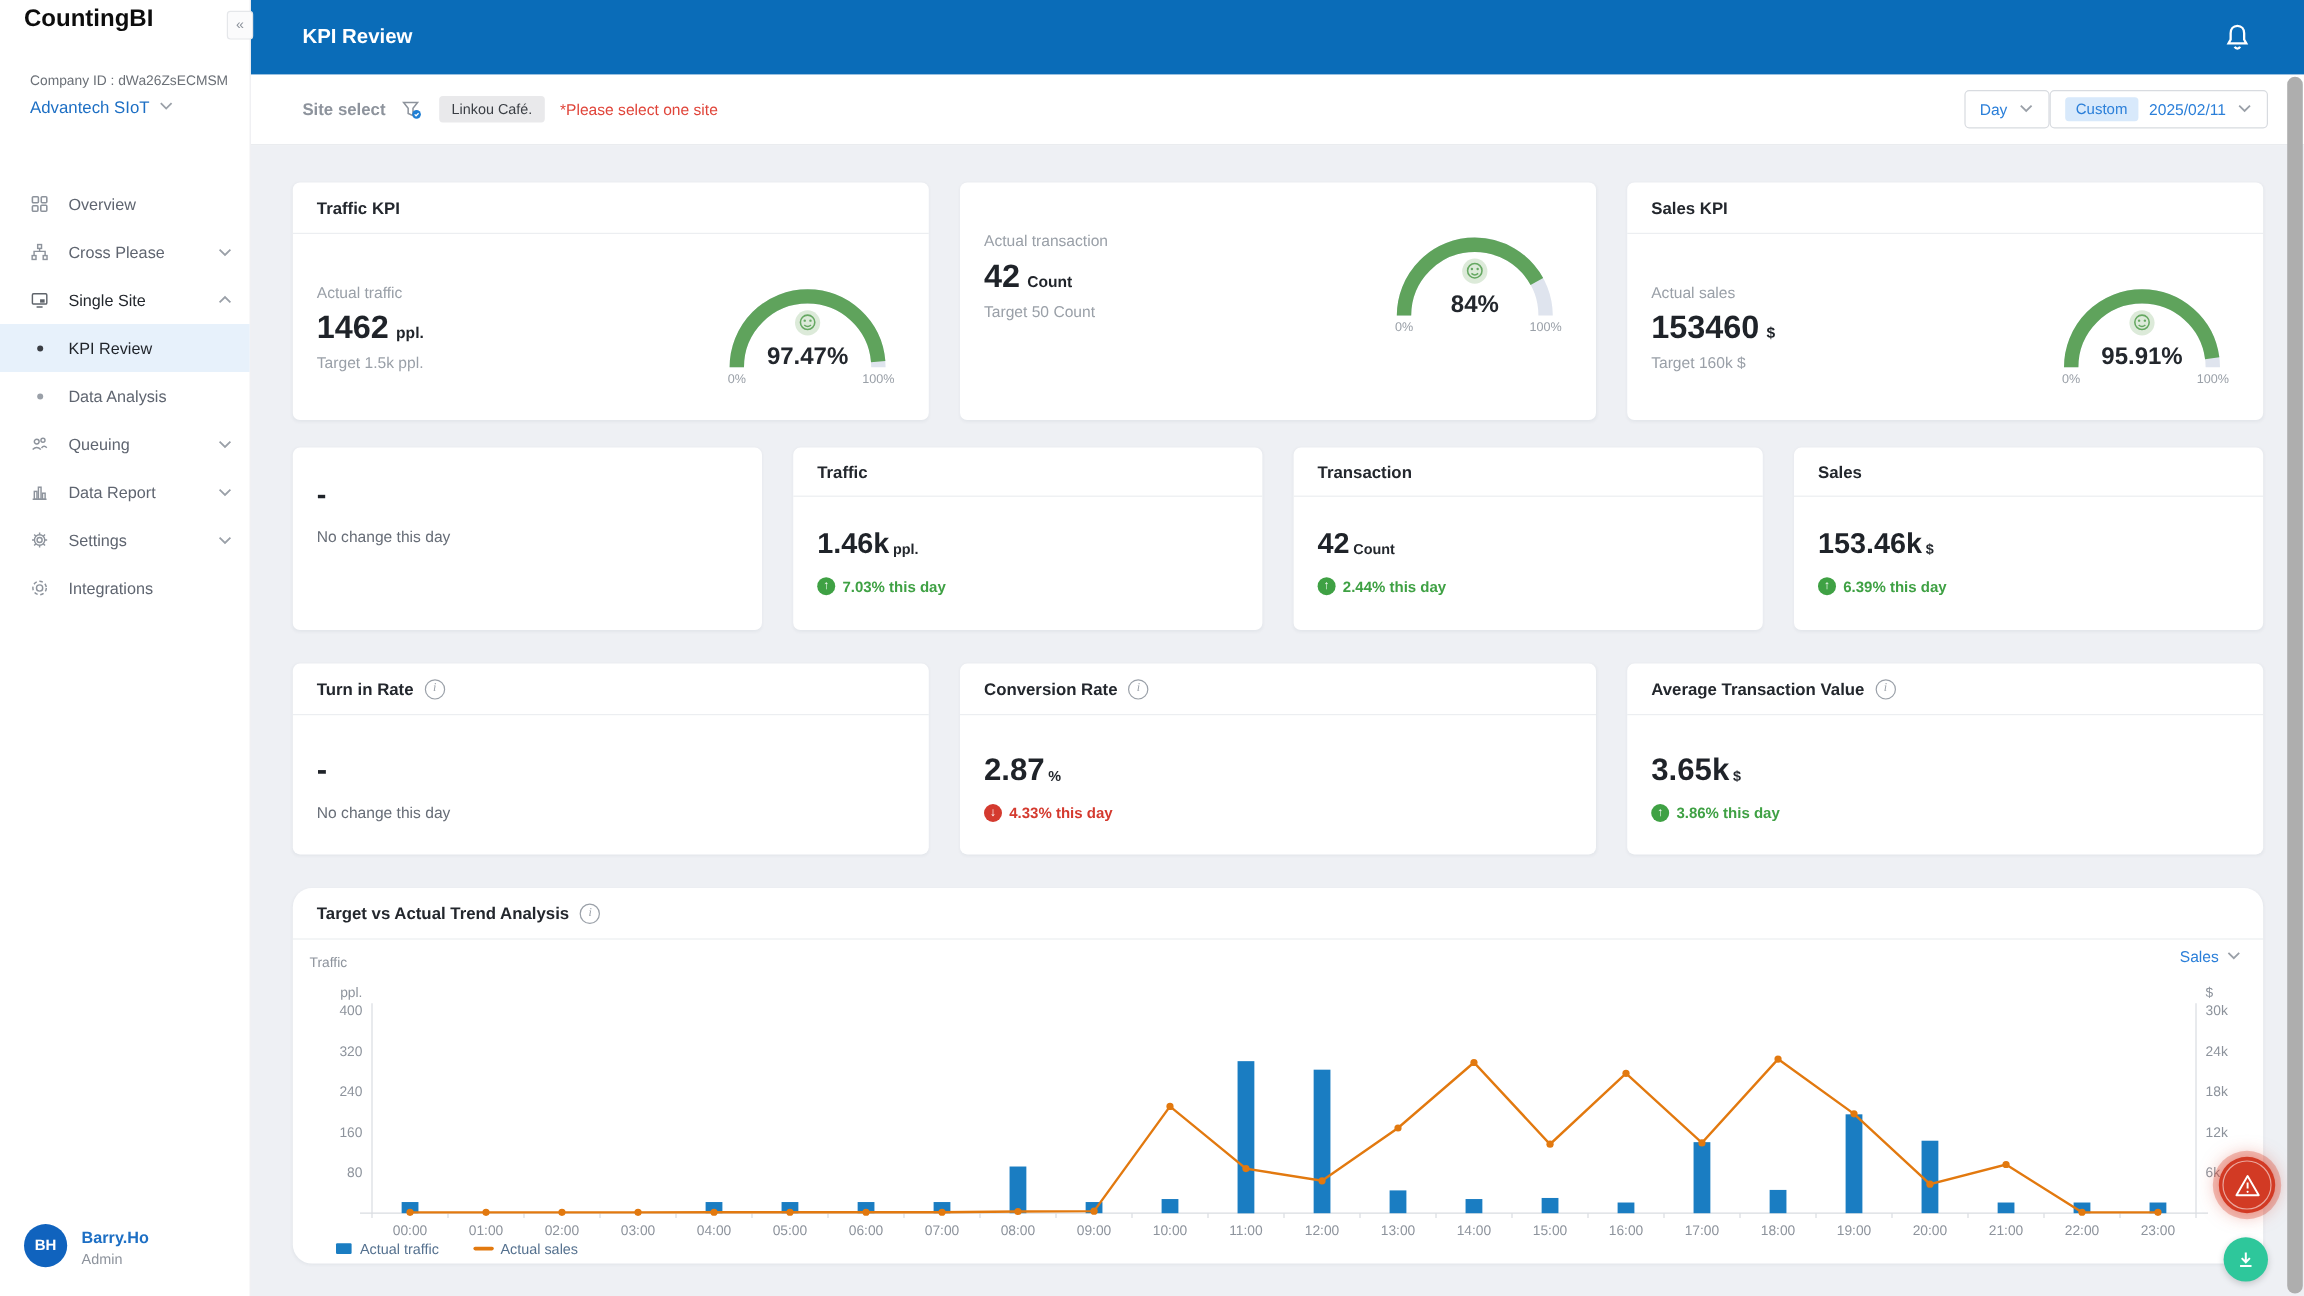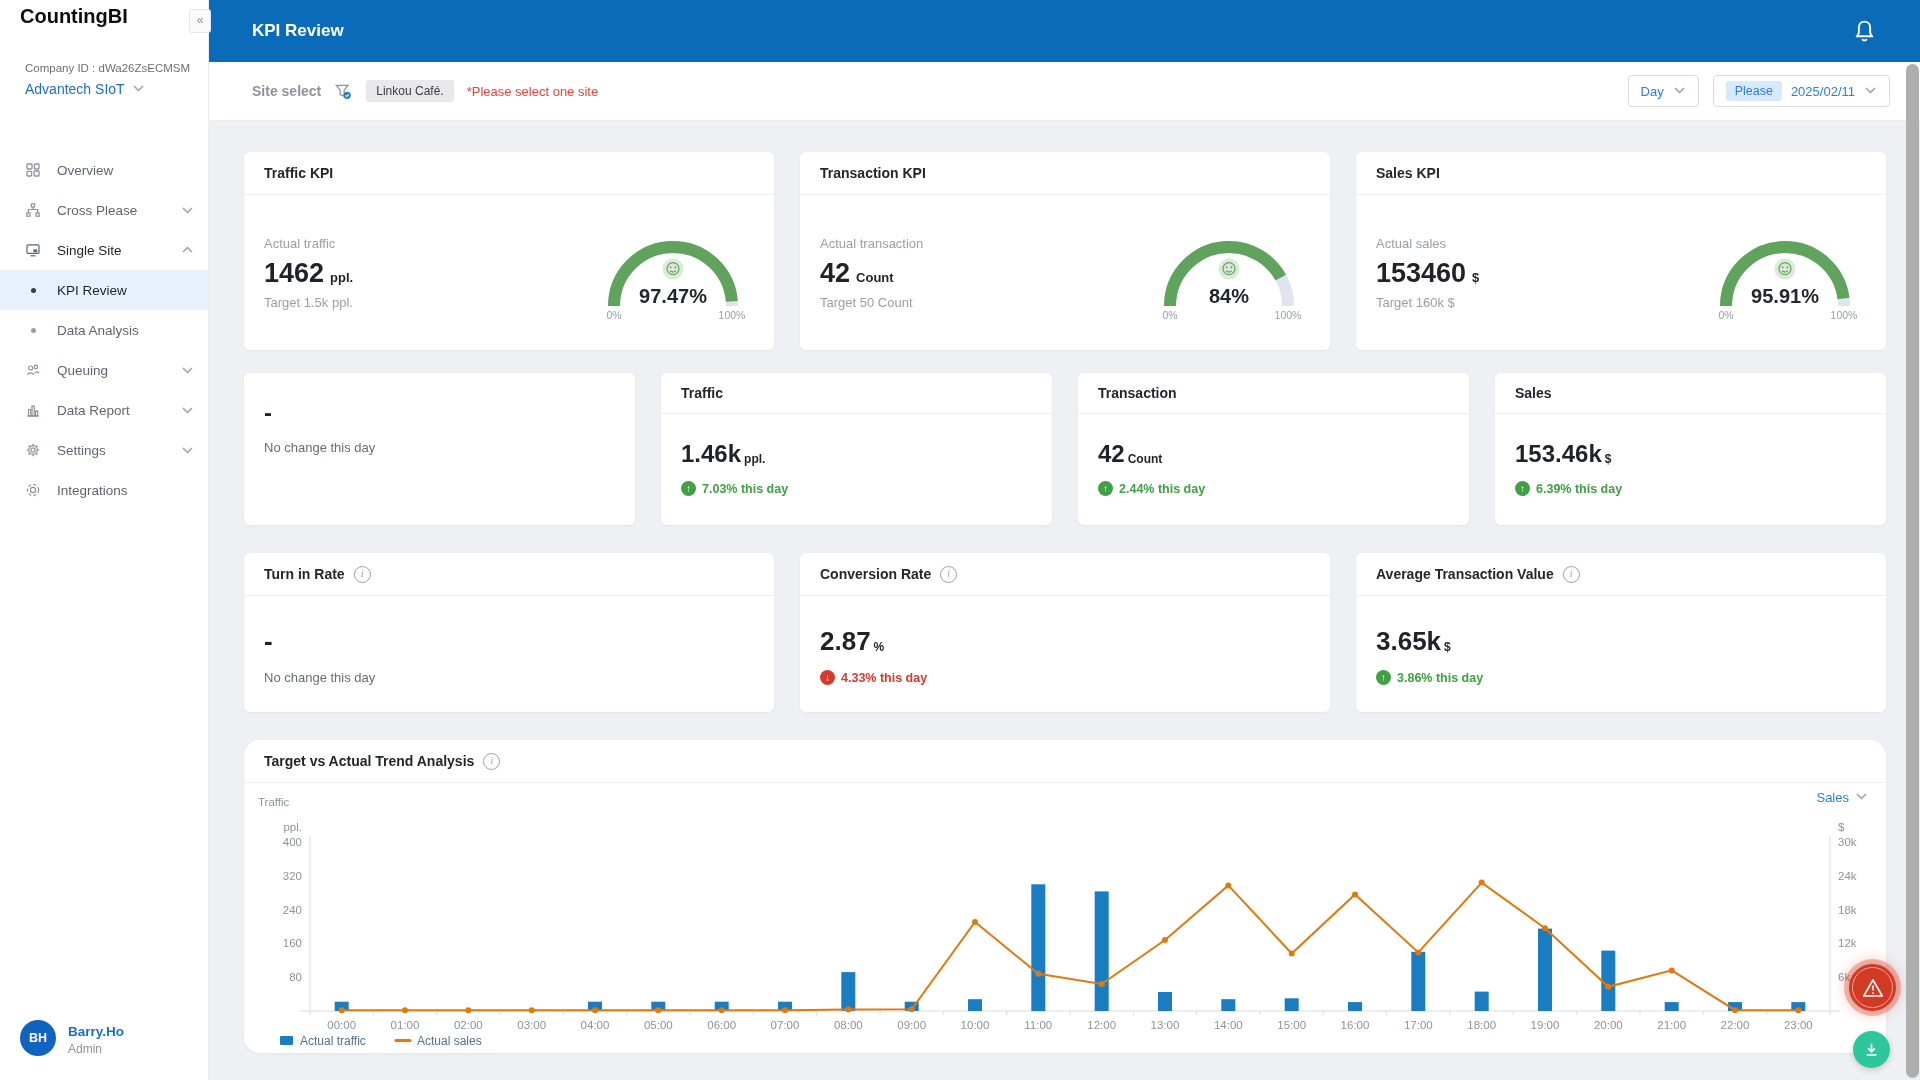--- a/index.html
+++ b/index.html
@@ -31,21 +31,21 @@
   .topbar{position:absolute;left:208px;top:0;right:0;height:62px;background:#0a6cb8;display:flex;align-items:center;
        padding:0 42px 0 44px;z-index:4}
   .page-title{color:#fff;font-size:17px;font-weight:bold}
   .bell-btn{margin-left:auto;cursor:pointer;display:flex}
   .filterbar{position:absolute;left:208px;top:62px;right:0;height:58px;background:#fff;display:flex;align-items:center;
        padding:0 30px 0 44px;border-bottom:1px solid #eaecef;z-index:3}
   .site-label{font-size:14px;font-weight:bold;color:#8d939c}
   .funnel{margin-left:13px;display:flex;cursor:pointer}
   .site-chip{margin-left:14px;background:#e9e9eb;border-radius:3px;padding:4px 10px;font-size:12px;color:#3a3e44;cursor:pointer}
   .site-warning{margin-left:13px;font-size:13px;color:#e0453a}
-  .filter-right{margin-left:auto;display:flex;gap:14px;align-items:flex-end}
+  .filter-right{margin-left:auto;display:flex;gap:0;align-items:flex-end}
   .btn{height:30px;border:1px solid #d8dbe0;border-radius:4px;background:#fff;display:flex;align-items:center;
        padding:0 12px;gap:9px;color:#2b7fd9;font-size:13px;cursor:pointer}
   .custom-badge{background:#d8e9fb;color:#2b7fd9;border-radius:3px;padding:3px 9px;font-size:12.5px}
   
   .content{position:absolute;left:208px;top:120px;right:0;bottom:0;padding:32px 34px 0 36px}
   .row{display:flex;gap:26px}
   .card{background:#fff;border-radius:6px;box-shadow:0 1px 3px rgba(25,35,60,.05);flex:1;position:relative}
   .row1 .card{height:198px}
   .row2{margin-top:23px}.row2 .card{height:152px}
   .row3{margin-top:28px}.row3 .card{height:159px}
@@ -254,21 +254,21 @@
   <span class="site-chip">Linkou Café.</span>
   <span class="site-warning">*Please select one site</span>
   <div class="filter-right">
     <div class="btn">
       <span>Day</span>
       <span class="chev"><svg width="13" height="12" viewBox="0 0 13 12" fill="none" stroke="#9aa0a8" stroke-width="1.5">
             <path d="M2 4 L6.5 8.5 L11 4"></path>
           </svg></span>
     </div>
     <div class="btn">
-      <span class="custom-badge">Please</span>
+      <span class="custom-badge">Custom</span>
       <span>2025/02/11</span>
       <span class="chev"><svg width="13" height="12" viewBox="0 0 13 12" fill="none" stroke="#9aa0a8" stroke-width="1.5">
             <path d="M2 4 L6.5 8.5 L11 4"></path>
           </svg></span>
     </div>
   </div>
 </div>
 
 <div class="content">
   <div class="row row1">
@@ -292,23 +292,20 @@
               <circle cx="81.4" cy="43.2" r="1" fill="#66a862"></circle>
               <path d="M 76.2 46.8 Q 79 49.4 81.8 46.8" fill="none" stroke="#66a862" stroke-width="1.2"></path>
             </g>
             <text x="79" y="79" text-anchor="middle" font-size="20" font-weight="bold" fill="#23272d">97.47%</text>
             <text x="20" y="95" text-anchor="middle" font-size="10.5" fill="#9aa0a8">0%</text>
             <text x="138" y="95" text-anchor="middle" font-size="10.5" fill="#9aa0a8">100%</text>
           </svg>
         </div>
       </div>
       <div class="card">
-        <div class="card-head">
-          <span>Transaction KPI</span>
-        </div>
         <div class="kpi-body">
           <div>
             <div class="kpi-label">Actual transaction</div>
             <div class="kpi-value"><span>42</span><span class="kpi-unit">Count</span></div>
             <div class="kpi-target">Target 50 Count</div>
           </div>
           <svg width="158" height="97" viewBox="0 0 158 97">
             <path d="M 20 82 A 59 59 0 0 1 138 82" fill="none" stroke="#dfe4ee" stroke-width="12" pathLength="100"></path>
             <path d="M 20 82 A 59 59 0 0 1 138 82" fill="none" stroke="#5fa35c" stroke-width="12" pathLength="100" stroke-dasharray="84 100"></path>
             <g>

